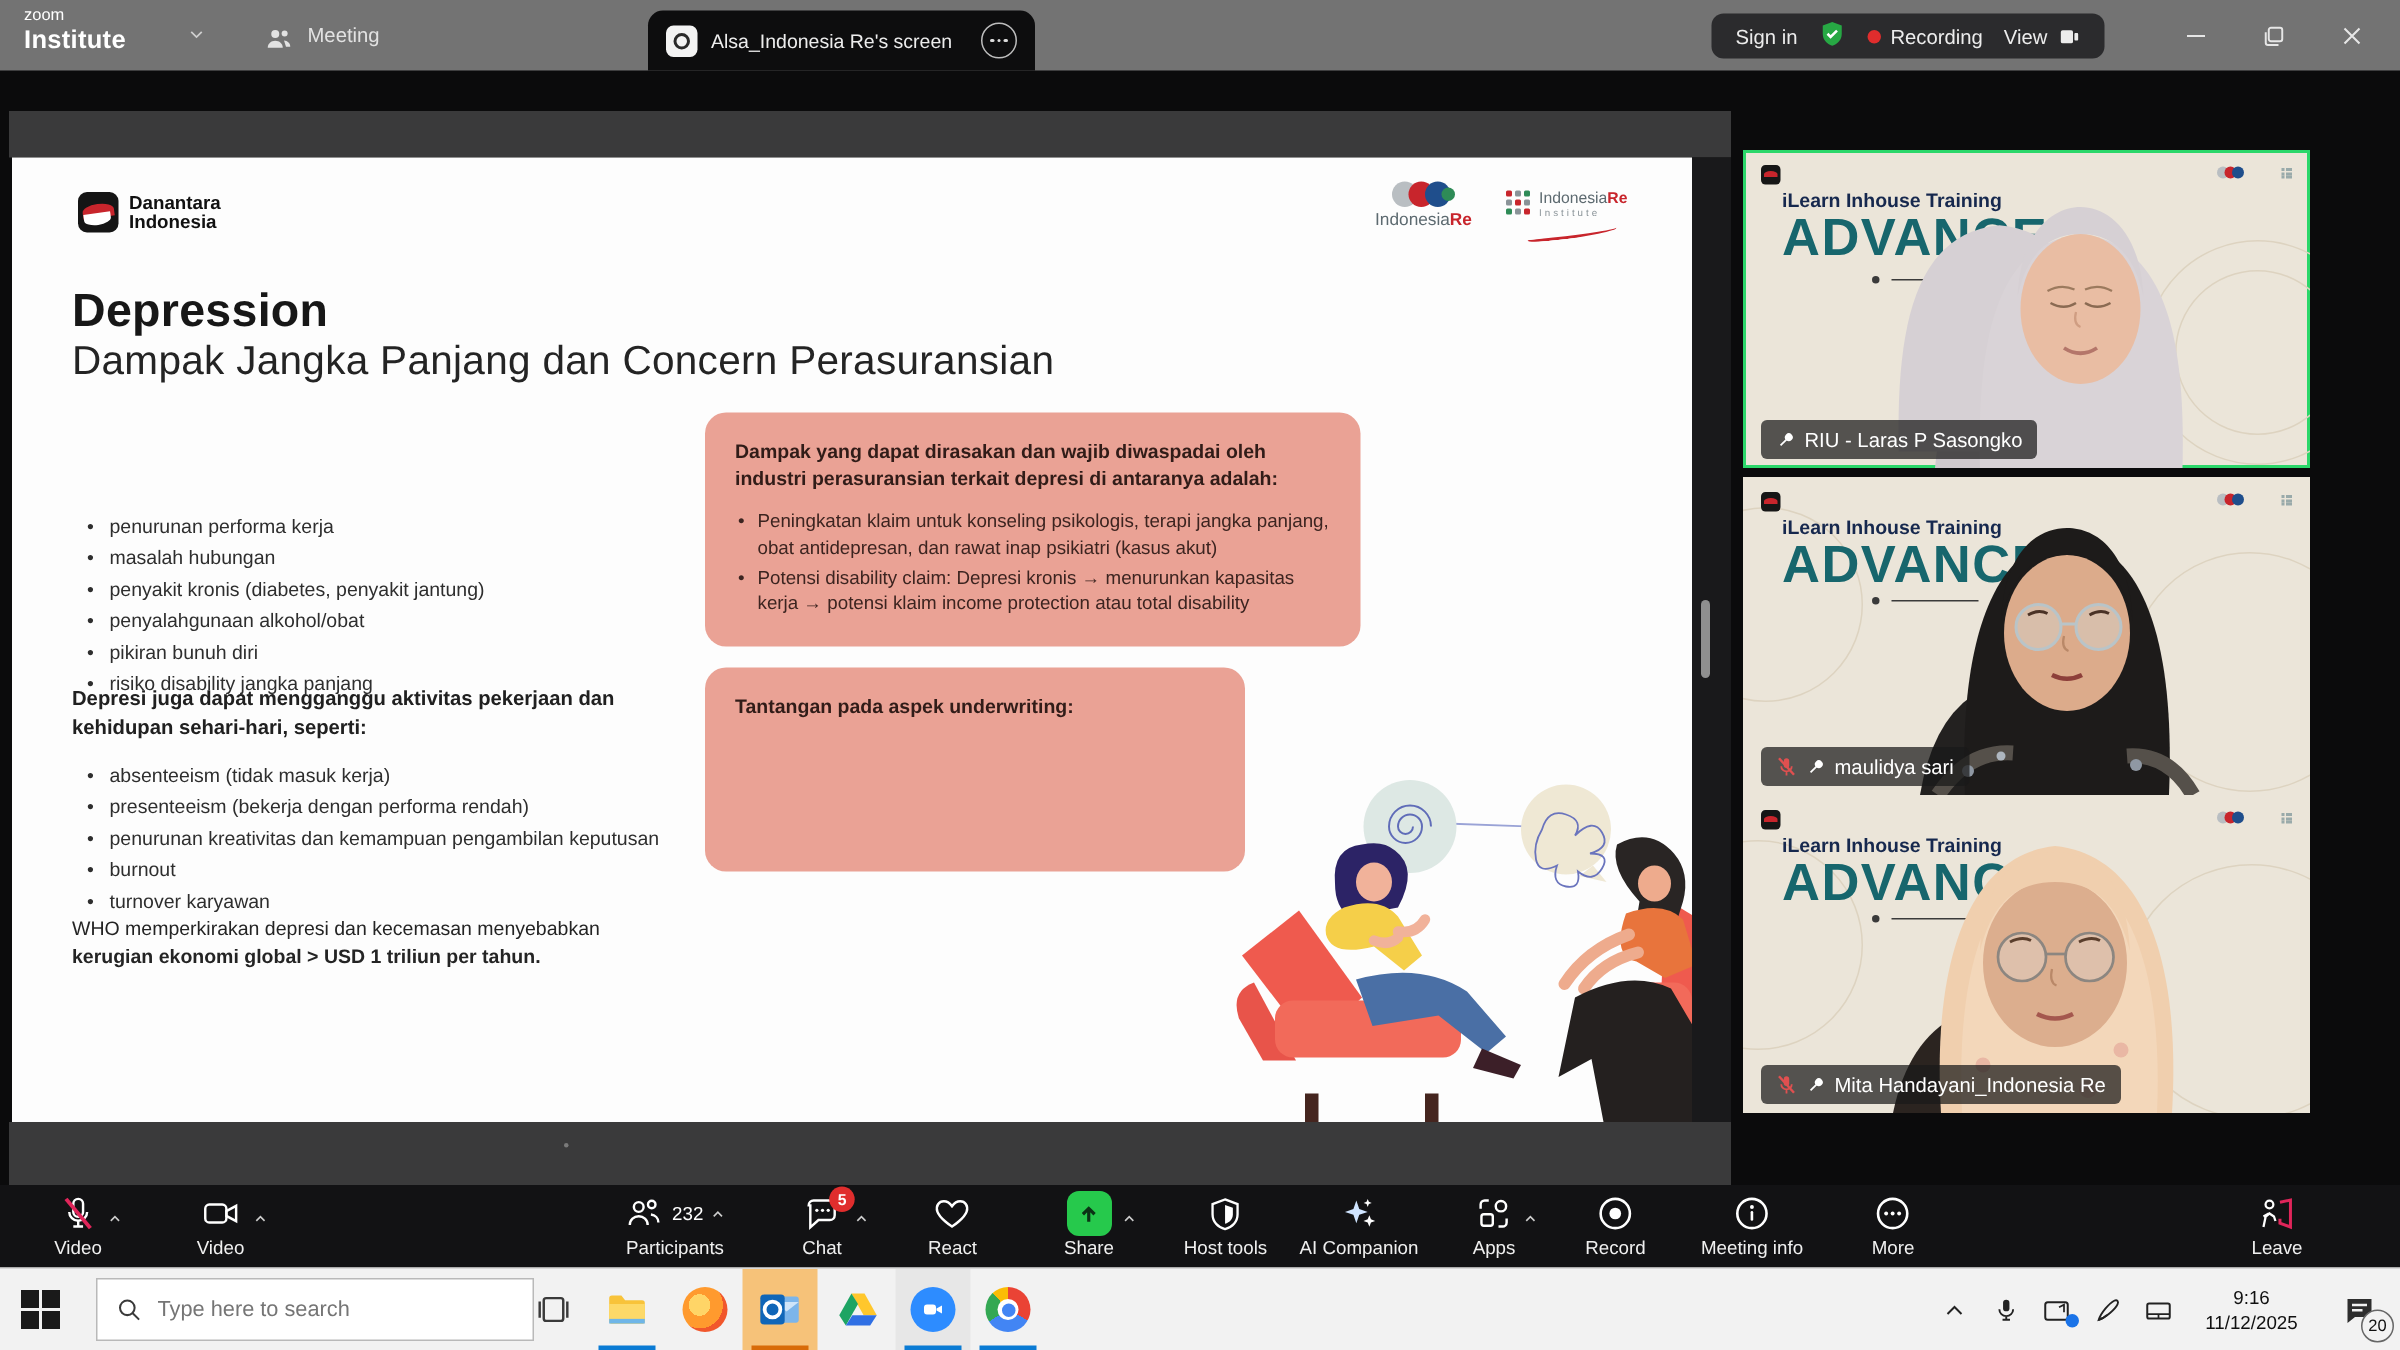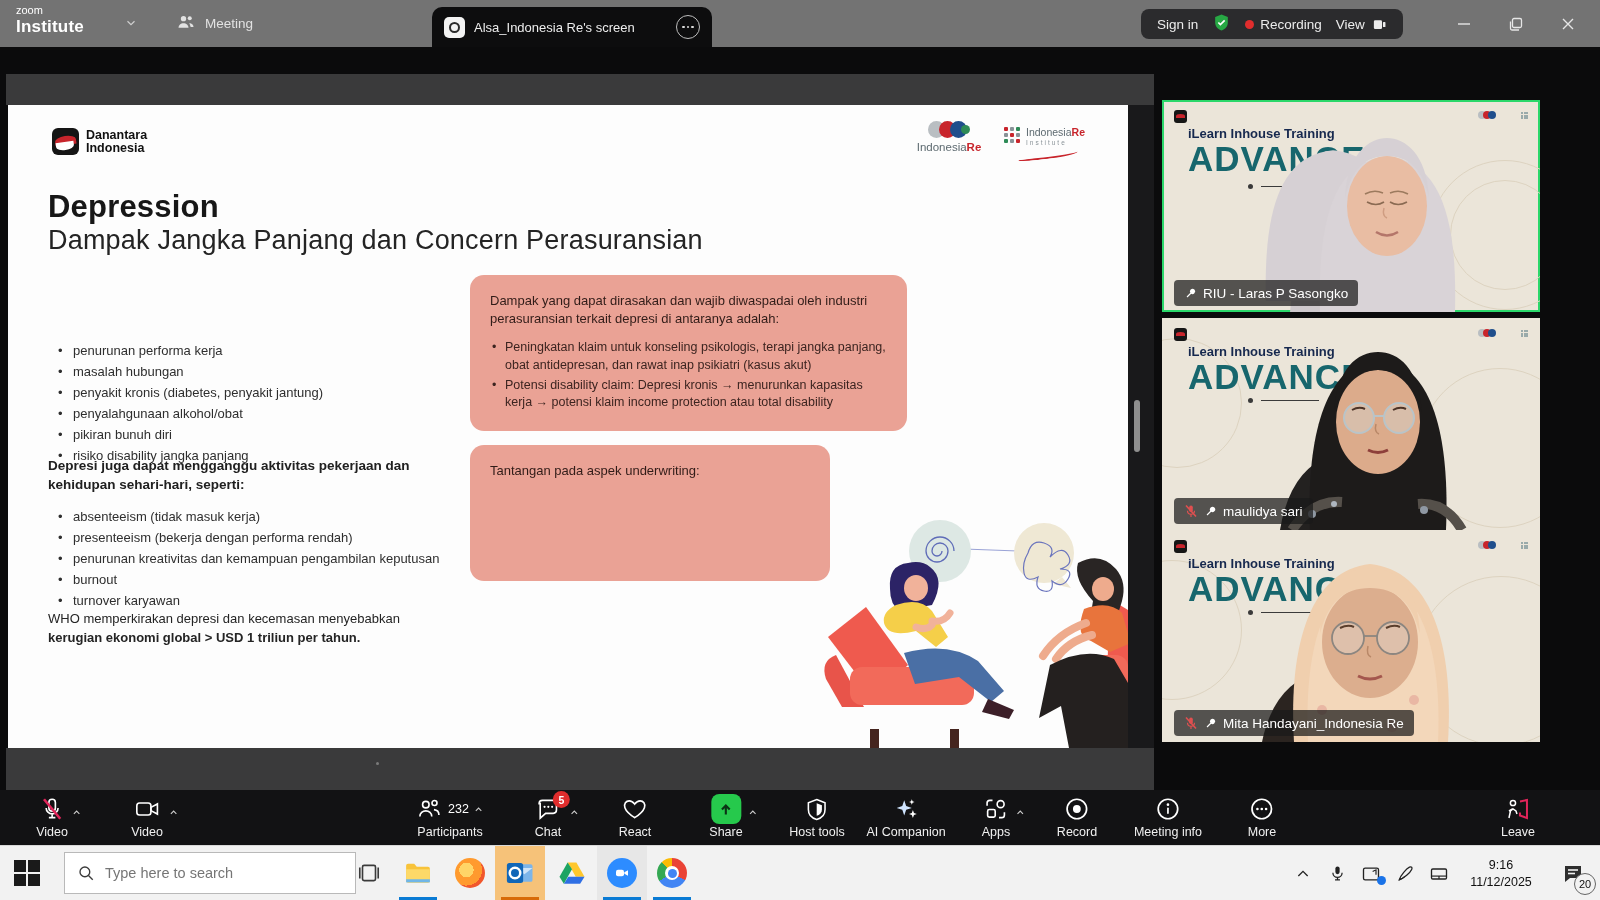--- a/index.html
+++ b/index.html
@@ -6,22 +6,22 @@
   html,body { background:#000; }
   .stage { position:relative; width:1600px; height:900px; overflow:hidden;
            background:#0b0b0c; font-family:"Liberation Sans",sans-serif; }
 
   
   .titlebar { position:absolute; left:0; top:0; width:1600px; height:47px; background:#737373; }
   .brand { position:absolute; left:16px; top:5px; color:#fff; line-height:1; }
   .brand-top { font-size:11px; font-weight:400; display:block; margin-bottom:2px; }
   .brand-bottom { font-size:17px; font-weight:700; display:block; letter-spacing:.2px; }
   .brand-caret { position:absolute; left:124px; top:16px; }
-  .tab-meeting { position:absolute; left:176px; top:0; height:47px; display:flex; align-items:center; gap:9px; color:#e2e2e2; font-size:13.5px; }
-  .tab-screen { position:absolute; left:432px; top:7px; width:280px; height:40px; background:#0d0d0e;
+  .tab-meeting { position:absolute; left:176px; top:16px; height:47px; display:flex; gap:9px; color:#e2e2e2; font-size:13.5px; }
+  .tab-screen { position:absolute; left:432px; top:7px; width:258px; height:40px; background:#0d0d0e;
                 border-radius:10px 10px 0 0; display:flex; align-items:center; gap:9px; padding:0 12px; color:#ededed; font-size:13px; }
   .tab-screen .label { flex:1; white-space:nowrap; overflow:hidden; }
   .tabicon { width:21px; height:21px; background:#f3f3f3; border-radius:5px; display:flex; align-items:center; justify-content:center; flex:none; }
   .tabicon i { width:11px; height:11px; border:2.5px solid #2a2a2a; border-radius:50%; display:block; }
   .ellipsis-btn { width:24px; height:24px; border:1.5px solid #bdbdbd; border-radius:50%; display:flex; align-items:center; justify-content:center; gap:2px; flex:none; }
   .ellipsis-btn b { width:2.5px; height:2.5px; background:#dcdcdc; border-radius:50%; }
   .status-pill { position:absolute; left:1141px; top:9px; height:30px; background:#2b2b2d; border-radius:8px;
                  display:flex; align-items:center; gap:14px; padding:0 16px; color:#ececec; font-size:13.5px; }
   .rec-dot { width:9px; height:9px; border-radius:50%; background:#e02d2d; display:inline-block; margin-right:6px; }
   .win-controls { position:absolute; right:6px; top:0; height:47px; display:flex; }
@@ -63,21 +63,21 @@
   .lb li { margin-bottom:4.2px; padding-left:17px; position:relative; line-height:1.3; }
   .lb li::before { content:"•"; position:absolute; left:2px; }
   .lb1 { left:48px; top:238px; }
   .lb2 { left:48px; top:404px; }
   .lfooter { position:absolute; left:40px; top:505px; width:390px; font-size:13px; line-height:1.45; color:#242424; }
   .lfooter b { font-weight:800; }
 
   .pinkbox { position:absolute; background:#eaa295; border-radius:14px; padding:17px 20px; color:#3c2420; }
   .pb1 { left:462px; top:170px; width:437px; min-height:150px; }
   .pb2 { left:462px; top:340px; width:360px; min-height:136px; }
-  .pinkbox h4 { font-size:13px; font-weight:400; line-height:1.4; color:#311c18; }
+  .pinkbox h4 { font-size:13px; font-weight:700; line-height:1.4; color:#311c18; }
   .pinkbox ul { list-style:none; margin-top:11px; }
   .pinkbox li { font-size:12.5px; line-height:1.38; padding-left:15px; position:relative; margin-bottom:3px; }
   .pinkbox li::before { content:"•"; position:absolute; left:2px; }
   .illus { position:absolute; left:804px; top:400px; width:316px; height:243px; }
 
   
   .tile { position:absolute; left:1162px; width:378px; height:212px; background:#ebe5d9; overflow:hidden; }
   .tile.active { outline:2px solid #2bd76a; outline-offset:-2px; }
   .tile .ring { position:absolute; border:1.5px solid #ddd3c0; border-radius:50%; }
   .bgtext { position:absolute; left:26px; top:26px; }

